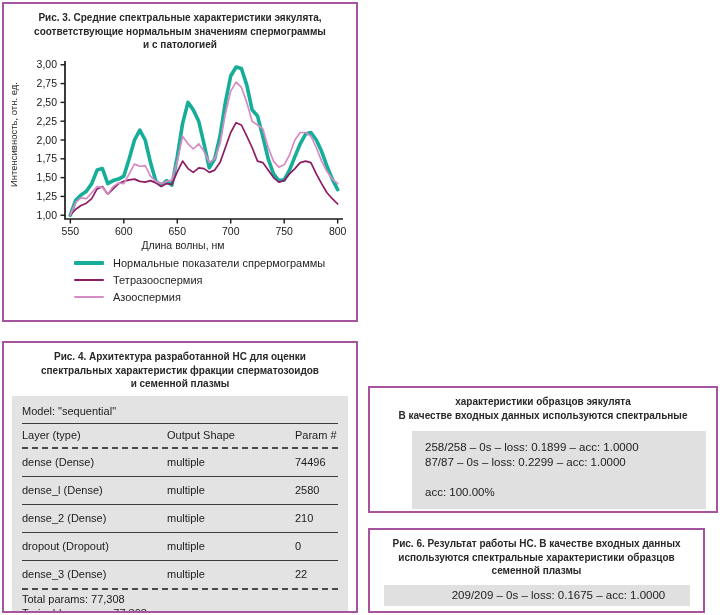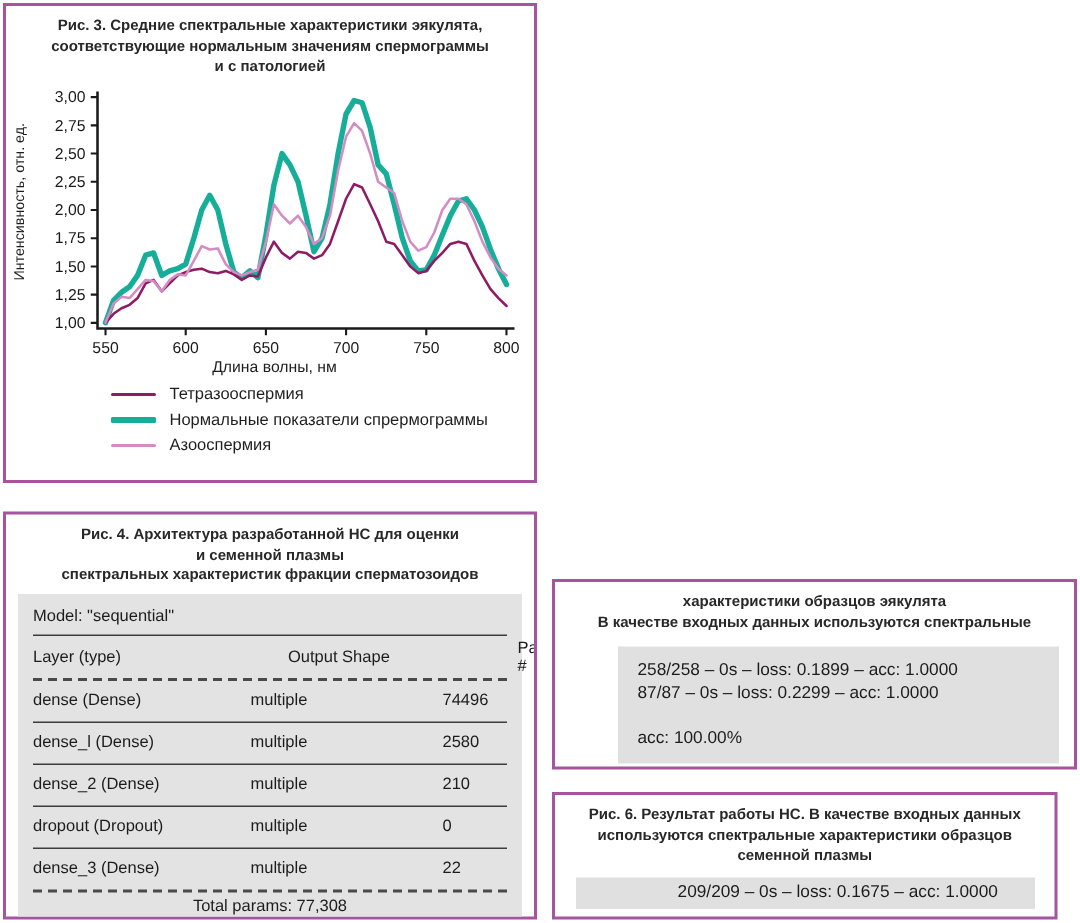--- a/index.html
+++ b/index.html
@@ -21,22 +21,22 @@
   .leg-item{display:flex;align-items:center;height:17px;}
   .leg-swatch{width:30px;margin-right:9px;border-radius:1px;}
   .leg-label{font-size:11px;color:#1f1f1f;}
   
   .code-panel{background:#e3e3e3;margin:5px 8px 8px 8px;padding:7px 10px 8px 10px;
               font-size:11px;color:#1c1c1c;}
   .model-line{height:18px;line-height:16px;}
   .hr-solid{border:none;border-top:1.5px solid #3c3c3c;margin:2px 0;}
   .hr-dash{border:none;border-top:2.5px dashed #4a4a4a;margin:2px 0;}
   .trow{display:grid;grid-template-columns:145px 128px 1fr;min-height:23px;align-items:center;}
-  .trow.thead{min-height:19px;gap:25px;}
-  .totals div{line-height:14.5px;text-align:center;}
+  .trow.thead{min-height:19px;}
+  .totals div{line-height:14.5px;}
   
   .out-box{background:#e0e0e0;width:268px;margin:9px 0 0 42px;padding:9px 13px;box-sizing:content-box;}
   .out-line{font-size:11.5px;line-height:15px;min-height:15px;color:#1c1c1c;}
   .out-strip{background:#e0e0e0;width:262px;margin:7px auto 0 auto;height:21px;line-height:21px;
              text-align:center;font-size:11.5px;color:#1c1c1c;padding-left:44px;}
 </style>
 </head>
 <body>
 
 <div class="page">
@@ -82,39 +82,39 @@
           <line x1="41.5" y1="9.76190476190476" x2="46" y2="9.76190476190476" stroke="#1a1a1a" stroke-width="1.4"></line>
           <text x="38" y="13.26190476190476" text-anchor="end" font-size="10.5" fill="#1a1a1a">3,00</text>
           <polyline points="51.3,160.2 56.7,145.2 62.0,139.9 67.4,136.2 72.7,128.6 78.1,115.1 83.4,113.6 88.8,128.6 94.1,125.6 99.5,124.1 104.8,121.1 110.2,103.8 115.5,85.0 120.8,75.2 126.2,85.0 131.5,107.6 136.9,126.4 142.2,130.1 147.6,125.6 152.9,130.1 158.3,101.6 163.6,68.4 169.0,47.4 174.3,54.9 179.7,66.2 185.0,88.8 190.3,112.8 195.7,103.8 201.0,81.2 206.4,47.4 211.7,21.0 217.1,12.0 222.4,13.5 227.8,30.1 233.1,54.9 238.5,60.9 243.8,81.2 249.2,103.8 254.5,118.9 259.8,125.6 265.2,124.9 270.5,115.1 275.9,101.6 281.2,88.8 286.6,79.0 291.9,77.5 297.3,85.0 302.6,96.3 308.0,111.3 313.3,124.1 318.7,134.7" fill="none" stroke="#16ad99" stroke-width="3.6" stroke-linejoin="round" stroke-linecap="round"></polyline>
           <polyline points="51.3,160.2 56.7,154.2 62.0,150.5 67.4,148.2 72.7,143.7 78.1,133.9 83.4,131.6 88.8,139.2 94.1,133.9 99.5,128.6 104.8,126.4 110.2,124.9 115.5,124.1 120.8,126.4 126.2,127.1 131.5,125.6 136.9,127.9 142.2,131.6 147.6,128.6 152.9,129.4 158.3,116.6 163.6,106.1 169.0,113.6 174.3,117.4 179.7,112.8 185.0,113.6 190.3,117.4 195.7,115.1 201.0,107.6 206.4,92.5 211.7,77.5 217.1,67.7 222.4,70.0 227.8,81.2 233.1,92.5 238.5,106.1 243.8,107.6 249.2,115.1 254.5,122.6 259.8,127.1 265.2,125.6 270.5,118.9 275.9,113.6 281.2,107.6 286.6,106.1 291.9,107.6 297.3,118.9 302.6,128.6 308.0,137.7 313.3,143.7 318.7,149.0" fill="none" stroke="#8e1b63" stroke-width="1.7" stroke-linejoin="round" stroke-linecap="round"></polyline>
           <polyline points="51.3,160.2 56.7,147.4 62.0,142.9 67.4,143.7 72.7,137.7 78.1,131.6 83.4,132.4 88.8,139.2 94.1,131.6 99.5,127.9 104.8,128.6 110.2,118.9 115.5,109.1 120.8,111.3 126.2,110.6 131.5,121.1 136.9,126.4 142.2,128.6 147.6,126.4 152.9,124.9 158.3,106.1 163.6,81.2 169.0,88.8 174.3,94.0 179.7,88.8 185.0,96.3 190.3,107.6 195.7,103.8 201.0,88.8 206.4,58.7 211.7,36.1 217.1,27.1 222.4,32.3 227.8,47.4 233.1,66.2 238.5,70.0 243.8,73.7 249.2,92.5 254.5,106.1 259.8,112.1 265.2,109.8 270.5,100.0 275.9,85.0 281.2,77.5 286.6,77.5 291.9,81.2 297.3,92.5 302.6,106.1 308.0,116.6 313.3,124.1 318.7,128.6" fill="none" stroke="#d58cc5" stroke-width="1.7" stroke-linejoin="round" stroke-linecap="round"></polyline>
         </svg>
     </div>
     <div class="xlabel">Длина волны, нм</div>
     <div class="legend">
       <div class="leg-item">
+        <span class="leg-swatch" style="background: rgb(22, 173, 153); height: 4px;"></span>
+        <span class="leg-label">Нормальные показатели спрермограммы</span>
+      </div>
+      <div class="leg-item">
         <span class="leg-swatch" style="background: rgb(142, 27, 99); height: 2px;"></span>
         <span class="leg-label">Тетразооспермия</span>
-      </div>
-      <div class="leg-item">
-        <span class="leg-swatch" style="background: rgb(22, 173, 153); height: 4px;"></span>
-        <span class="leg-label">Нормальные показатели спрермограммы</span>
       </div>
       <div class="leg-item">
         <span class="leg-swatch" style="background: rgb(213, 140, 197); height: 2px;"></span>
         <span class="leg-label">Азооспермия</span>
       </div>
     </div>
   </div>
 
   <div class="panel" id="fig4">
     <div class="cap-wrap">
       <div class="cap">Рис. 4. Архитектура разработанной НС для оценки</div>
+      <div class="cap">спектральных характеристик фракции сперматозоидов</div>
       <div class="cap">и семенной плазмы</div>
-      <div class="cap">спектральных характеристик фракции сперматозоидов</div>
     </div>
     <div class="code-panel">
       <div class="model-line">Model: "sequential"</div>
       <hr class="hr-solid">
       <div class="trow thead">
         <span>Layer (type)</span>
         <span>Output Shape</span>
         <span>Param #</span>
       </div>
       <hr class="hr-dash">

